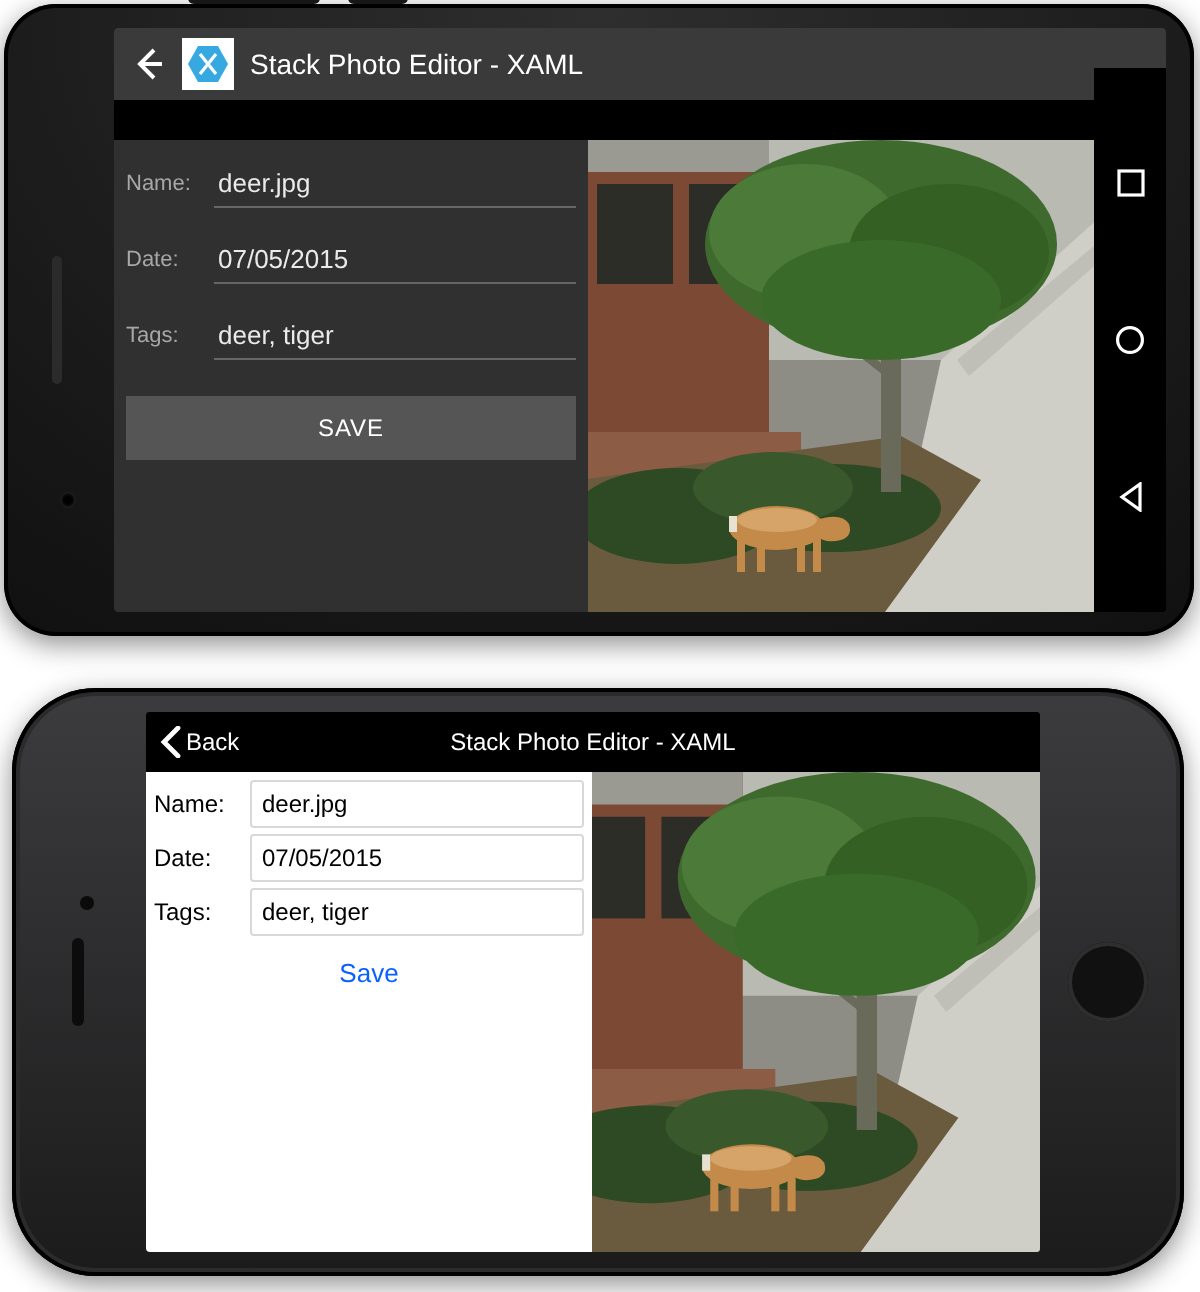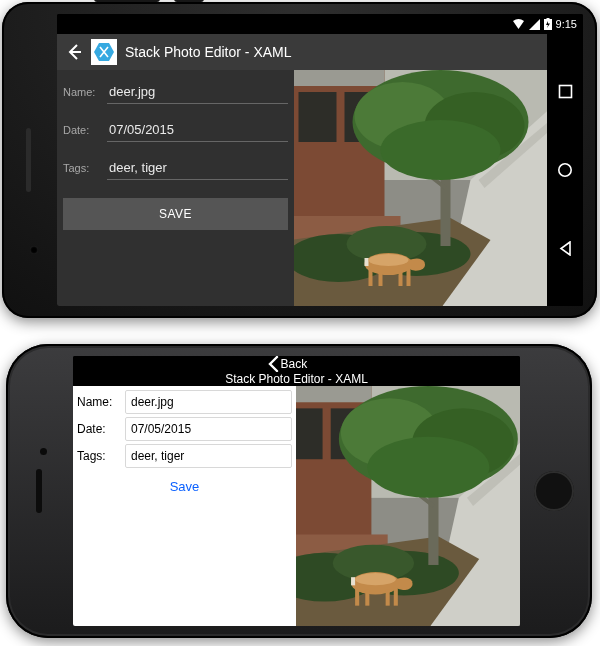--- a/index.html
+++ b/index.html
@@ -35,21 +35,21 @@
 
   
   .iphone{position:absolute;left:6px;top:344px;width:586px;height:294px;}
   .iph-body{position:absolute;inset:0;border-radius:42px;
     background:linear-gradient(180deg,#3c3c3e 0%,#1b1b1c 100%);
     box-shadow:0 4px 14px rgba(0,0,0,.45), inset 0 0 0 2px #000, inset 0 0 0 4px #2b2b2c;}
   .iph-home{position:absolute;right:18px;top:50%;transform:translateY(-50%);width:40px;height:40px;border-radius:50%;background:#111;box-shadow:inset 0 0 0 2px #2e2e2e;}
   .iph-speaker{position:absolute;left:30px;top:50%;transform:translateY(-50%);width:6px;height:44px;border-radius:3px;background:#0c0c0c;}
   .iph-cam{position:absolute;left:34px;top:104px;width:7px;height:7px;border-radius:50%;background:#0a0a0a;}
   .iph-screen{position:absolute;left:67px;top:12px;right:72px;bottom:12px;background:#000;border-radius:2px;overflow:hidden;}
-  .iph-nav{height:30px;background:#000;color:#fff;display:flex;align-items:center;padding:0 6px;font-size:12px;font-weight:500;flex-direction:column;}
+  .iph-nav{height:30px;background:#000;color:#fff;display:flex;align-items:center;padding:0 6px;font-size:12px;font-weight:500;}
   .iph-back{display:flex;align-items:center;gap:2px;width:60px;}
   .iph-title{flex:1;text-align:center;}
   .iph-spacer{width:60px;}
   .iph-content{position:absolute;left:0;top:30px;right:0;bottom:0;background:#fff;display:flex;}
   .iph-form{flex:0 0 192px;padding:4px 4px 0 4px;color:#000;font-size:12px;}
   .iph-row{display:flex;align-items:center;margin-bottom:3px;}
   .iph-lbl{width:48px;font-size:12px;}
   .iph-field{flex:1;border:1px solid #d8d8d8;background:#fff;color:#000;font-size:12px;padding:4px 5px;outline:none;font-family:inherit;border-radius:2px;}
   .iph-save{display:block;width:100%;text-align:center;color:#0b61ff;background:none;border:none;font-size:13px;margin-top:10px;font-family:inherit;}
 </style>
@@ -100,40 +100,20 @@
 </svg>
 
 <div class="android">
   <div class="and-vol"></div>
   <div class="and-pwr"></div>
   <div class="and-body">
     <div class="and-speaker"></div>
     <div class="and-cam"></div>
     <div class="and-screen">
 
-      <div class="status-and">
-        <span class="ic">
-          <svg width="13" height="11" viewBox="0 0 13 11">
-                <path d="M6.5 10 L12 2 Q6.5 -2 1 2 Z" fill="#fff"></path>
-              </svg>
-        </span>
-        <span class="ic">
-          <svg width="11" height="11" viewBox="0 0 11 11">
-                <path d="M0 11 L11 11 L11 0 Z" fill="#fff"></path>
-              </svg>
-        </span>
-        <span class="ic">
-          <svg width="8" height="12" viewBox="0 0 8 12">
-                <rect x="0" y="1" width="8" height="11" fill="#fff"></rect>
-                <rect x="2.5" y="0" width="3" height="1.5" fill="#fff"></rect>
-                <path d="M4 3 L2 7 L4 7 L3 10 L6 5.5 L4 5.5 Z" fill="#000"></path>
-              </svg>
-        </span>
-        <span>9:15</span>
-      </div>
 
       <div class="appbar">
         <span class="back-arrow">
           <svg width="18" height="18" viewBox="0 0 18 18">
                 <path d="M12 2 L5 9 L12 16" stroke="#fff" stroke-width="2" fill="none"></path>
                 <line x1="5" y1="9" x2="16" y2="9" stroke="#fff" stroke-width="2"></line>
               </svg>
         </span>
         <span class="logo">
           <svg width="22" height="22" viewBox="0 0 22 22">

